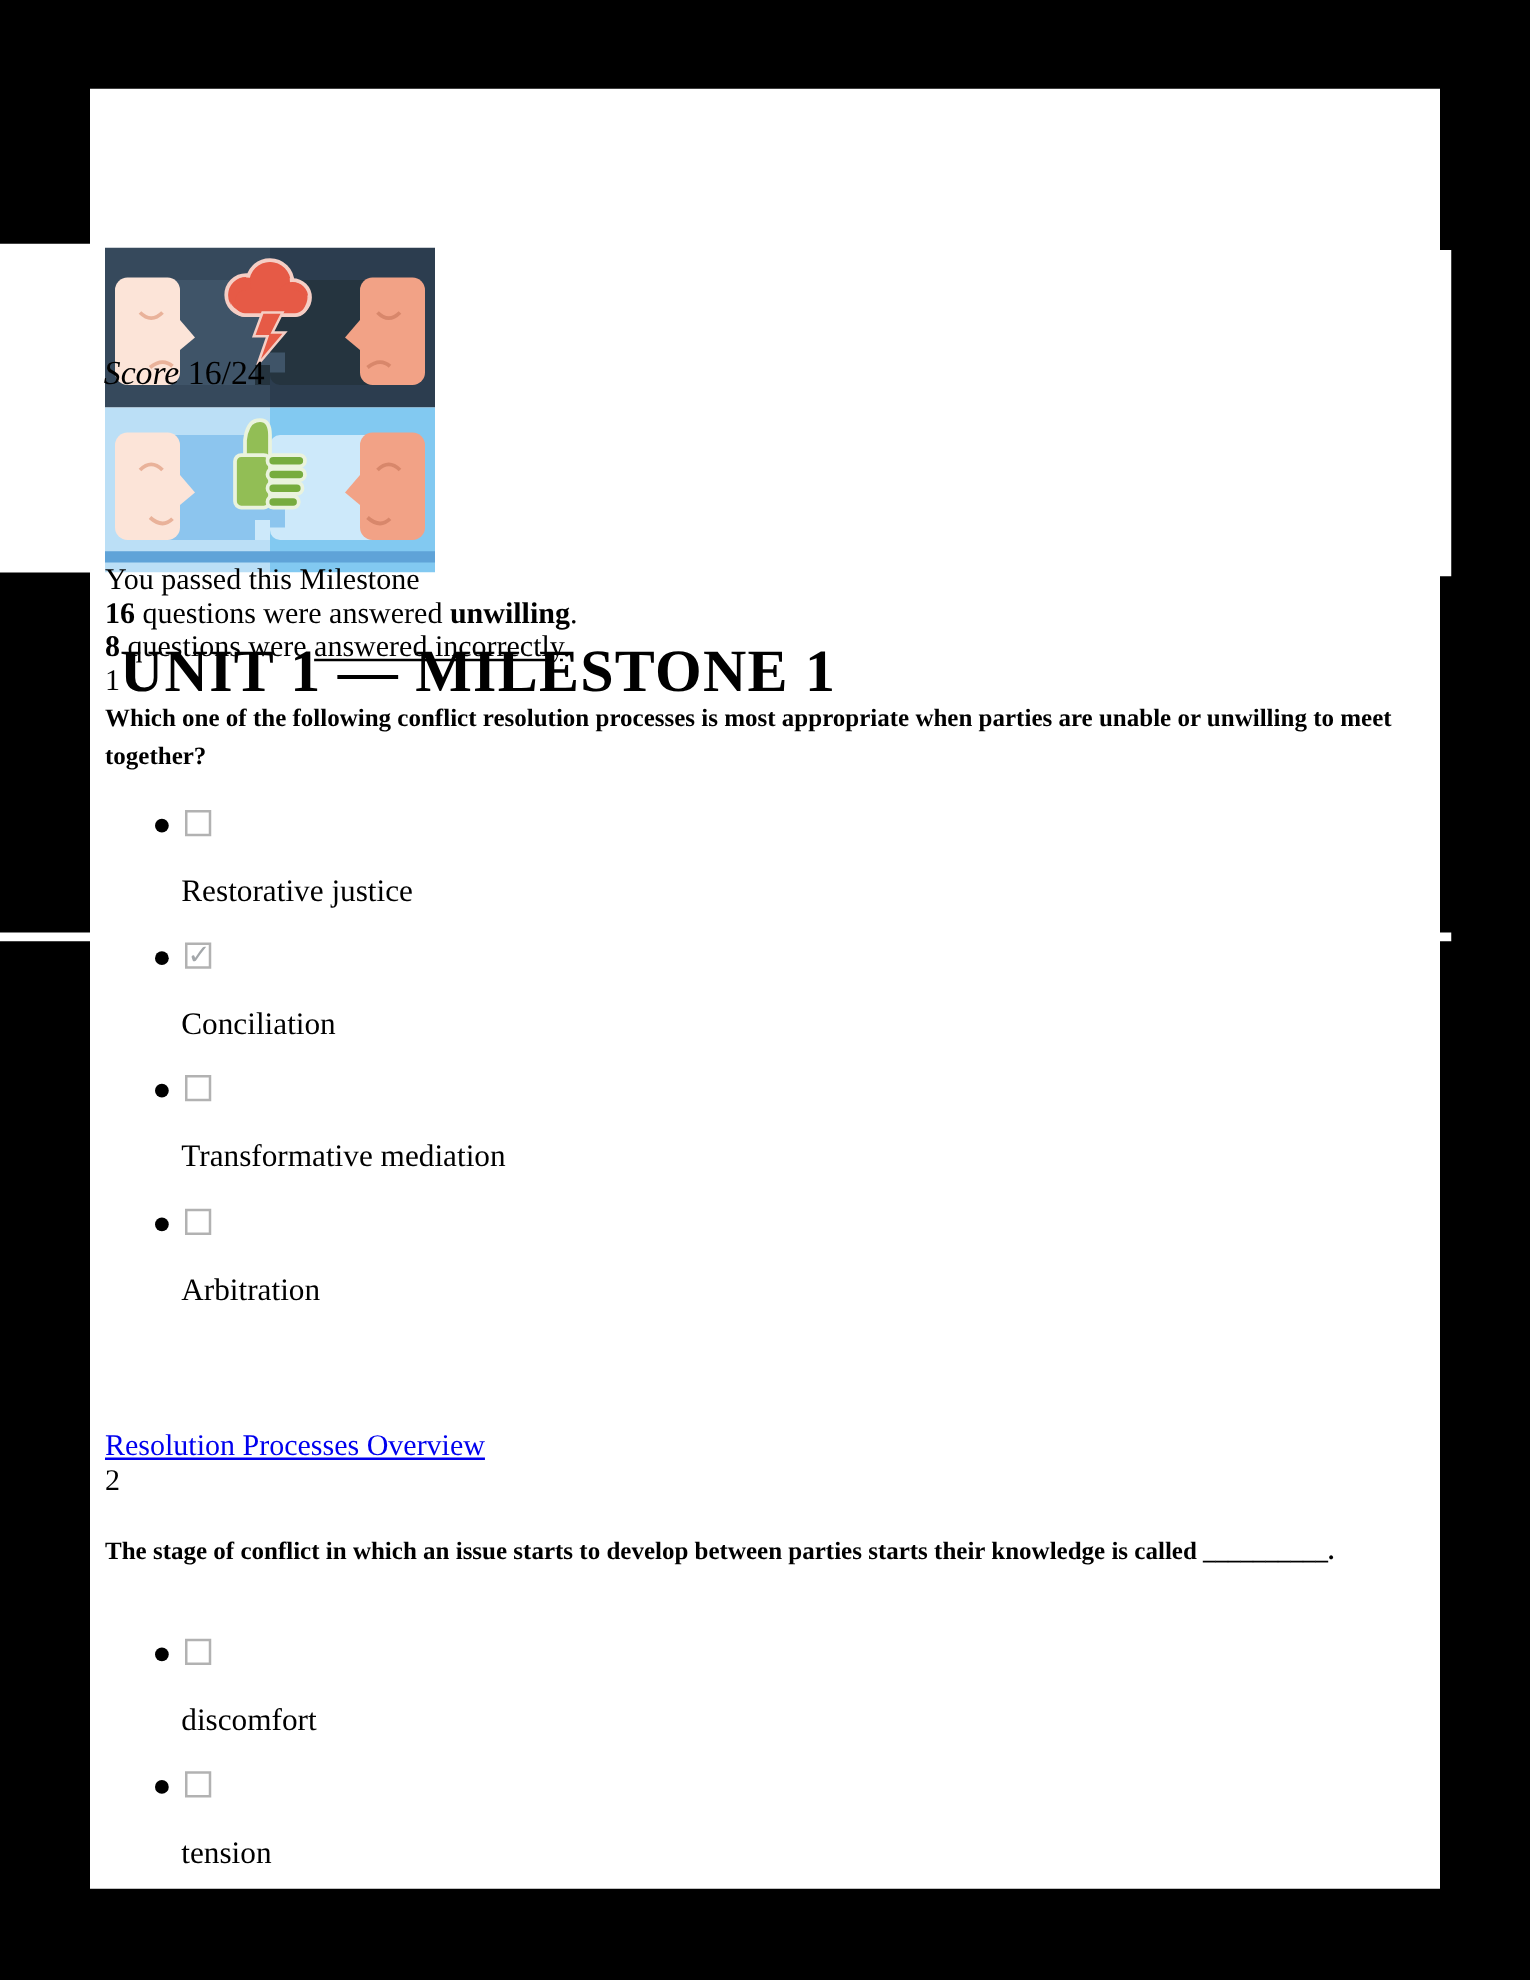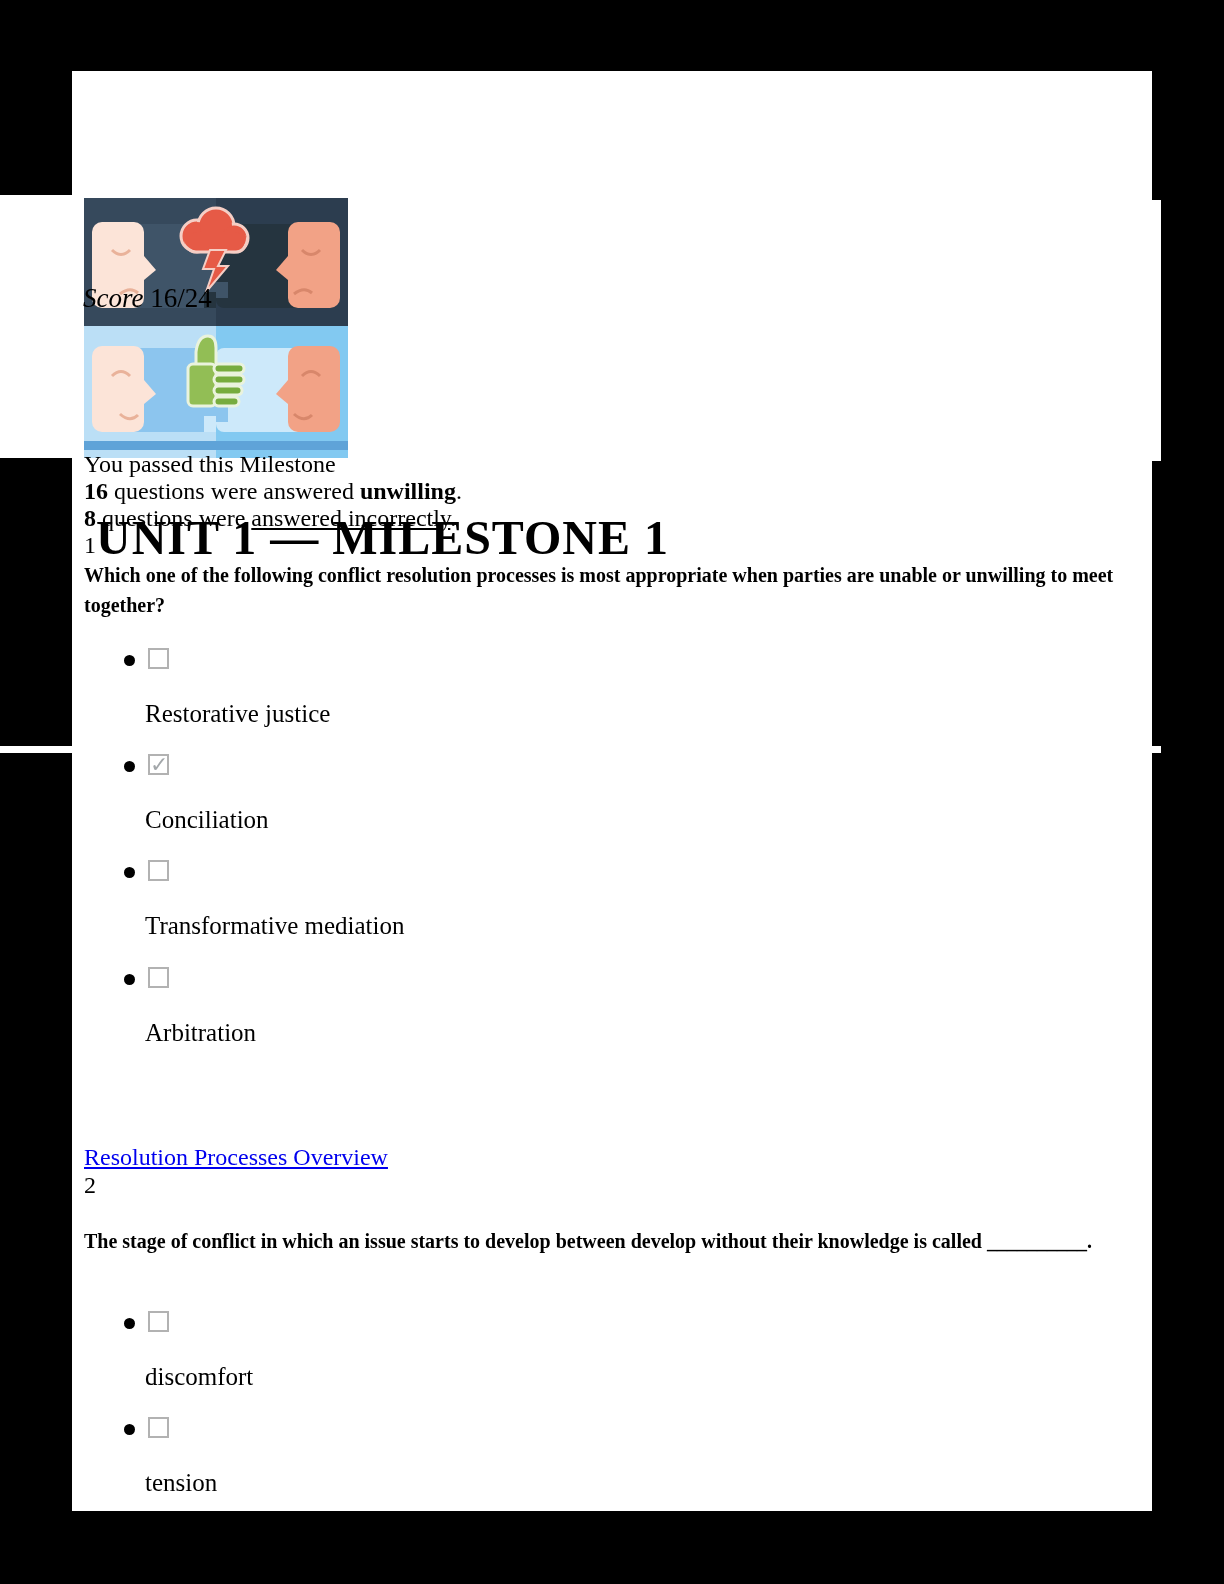--- a/index.html
+++ b/index.html
@@ -144,21 +144,21 @@
   </div>
   <div class="option-group" style="top:967px;">
     <span class="bullet"></span>
     <span class="checkbox"></span>
     <span class="option-label">Arbitration</span>
   </div>
 
   <a href="#" class="abs txt concept-link" style="left:84px;top:1143px;text-align:center;">Resolution Processes Overview</a>
 
   <div class="abs txt body-line" style="left:84px;top:1171px;">2</div>
-  <div class="abs question" style="left:84px;top:1226px;width:1040px;">The stage of conflict in which an issue starts to develop between develop without their knowledge is called __________.</div>
+  <div class="abs question" style="left:84px;top:1226px;width:1040px;">The stage of conflict in which an issue starts to develop between parties starts their knowledge is called __________.</div>
 
   <div class="option-group" style="top:1311px;">
     <span class="bullet"></span>
     <span class="checkbox"></span>
     <span class="option-label">discomfort</span>
   </div>
   <div class="option-group" style="top:1417px;">
     <span class="bullet"></span>
     <span class="checkbox"></span>
     <span class="option-label">tension</span>

